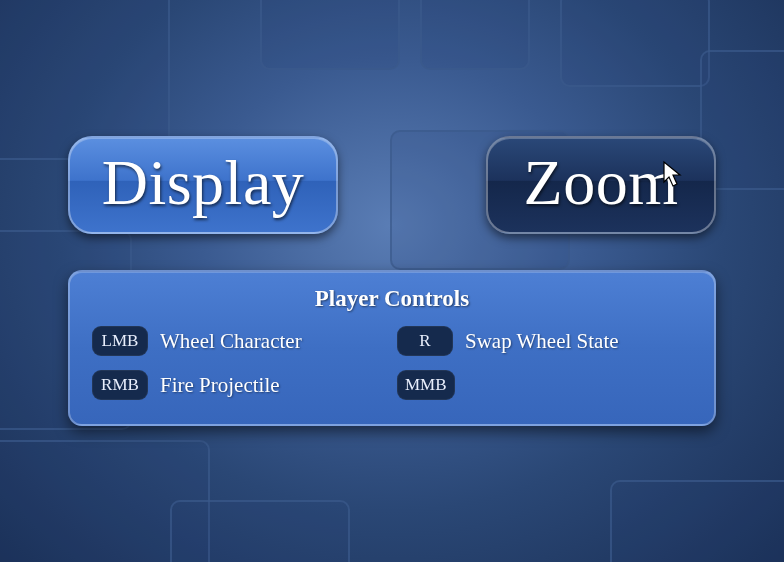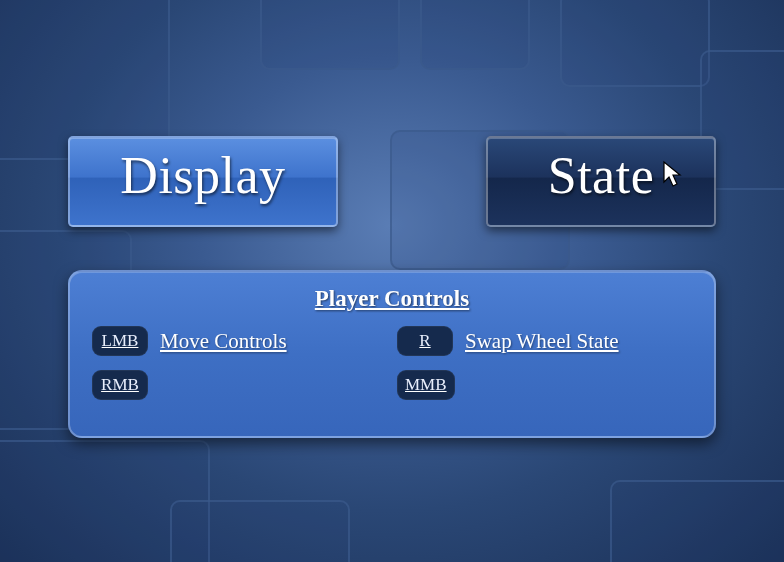--- a/index.html
+++ b/index.html
@@ -20,25 +20,25 @@
     position: absolute;
     top: 136px;
     left: 68px;
     right: 68px;
     display: flex;
     justify-content: space-between;
     gap: 40px;
   }
   .menu-btn {
     flex: 0 0 auto;
-    border-radius: 5px;
+    border-radius: 24px;
     font-family: Georgia, serif;
-    font-size: 52px;
+    font-size: 64px;
     letter-spacing: 0.5px;
-    padding: 8px 30px 20px 30px;
+    padding: 8px 30px 12px 30px;
     color: #fff;
     text-shadow: 1px 2px 3px rgba(0,0,0,0.6);
     border: 2px solid rgba(255,255,255,0.35);
     box-shadow: inset 0 1px 0 rgba(255,255,255,0.25), 0 4px 10px rgba(0,0,0,0.5);
     cursor: pointer;
     min-width: 270px;
     text-align: center;
   }
   .btn-primary {
     background: linear-gradient(to bottom, #5b8fe0 0%, #3e73cc 45%, #2f62b9 46%, #3e73cc 100%);
@@ -58,23 +58,22 @@
   }
   .panel {
     position: absolute;
     left: 68px;
     right: 68px;
     top: 270px;
     border-radius: 14px;
     background: linear-gradient(to bottom, #4d7fd4 0%, #3e6fc4 50%, #3766bb 100%);
     border: 2px solid rgba(255,255,255,0.28);
     box-shadow: inset 0 1px 0 rgba(255,255,255,0.2), 0 6px 14px rgba(0,0,0,0.5);
-    padding: 14px 22px 36px 22px;
+    padding: 14px 22px 24px 22px;
     color: #fff;
-    text-decoration: underline;
   }
   .panel-title {
     text-align: center;
     font-weight: bold;
     font-size: 23px;
     margin-bottom: 14px;
     text-shadow: 1px 1px 2px rgba(0,0,0,0.5);
   }
   .controls-grid {
     display: grid;
@@ -121,43 +120,44 @@
 <div class="bg-sq" style="left:700px; top:50px; width:140px; height:140px;"></div>
 <div class="bg-sq" style="left:390px; top:130px; width:180px; height:140px;"></div>
 <div class="bg-sq" style="left:-28px; top:230px; width:160px; height:200px;"></div>
 <div class="bg-sq" style="left:-10px; top:440px; width:220px; height:160px;"></div>
 <div class="bg-sq" style="left:170px; top:500px; width:180px; height:120px;"></div>
 <div class="bg-sq" style="left:610px; top:480px; width:210px; height:140px;"></div>
 
 <div class="top-buttons">
   <div class="menu-btn btn-primary">Display</div>
   <div class="menu-btn btn-secondary">
-    <span>State</span>
+    <span>Zoom</span>
     <svg class="cursor" viewBox="0 0 24 30">
       <path d="M2 2 L2 22 L7 17 L11 26 L15 24 L11 15 L18 15 Z" fill="#fff" stroke="#000" stroke-width="1.2"></path>
     </svg>
   </div>
 </div>
 
 <div class="panel">
   <div class="panel-title">Player Controls</div>
   <div class="controls-grid">
 
     <div class="control-row">
       <div class="keycap">LMB</div>
-      <div class="action">Move Controls</div>
+      <div class="action">Wheel Character</div>
     </div>
 
     <div class="control-row">
       <div class="keycap">R</div>
       <div class="action">Swap Wheel State</div>
     </div>
 
     <div class="control-row">
       <div class="keycap">RMB</div>
+      <div class="action">Fire Projectile</div>
     </div>
 
 
     <div class="control-row">
       <div class="keycap">MMB</div>
     </div>
 
   </div>
 </div>
 

